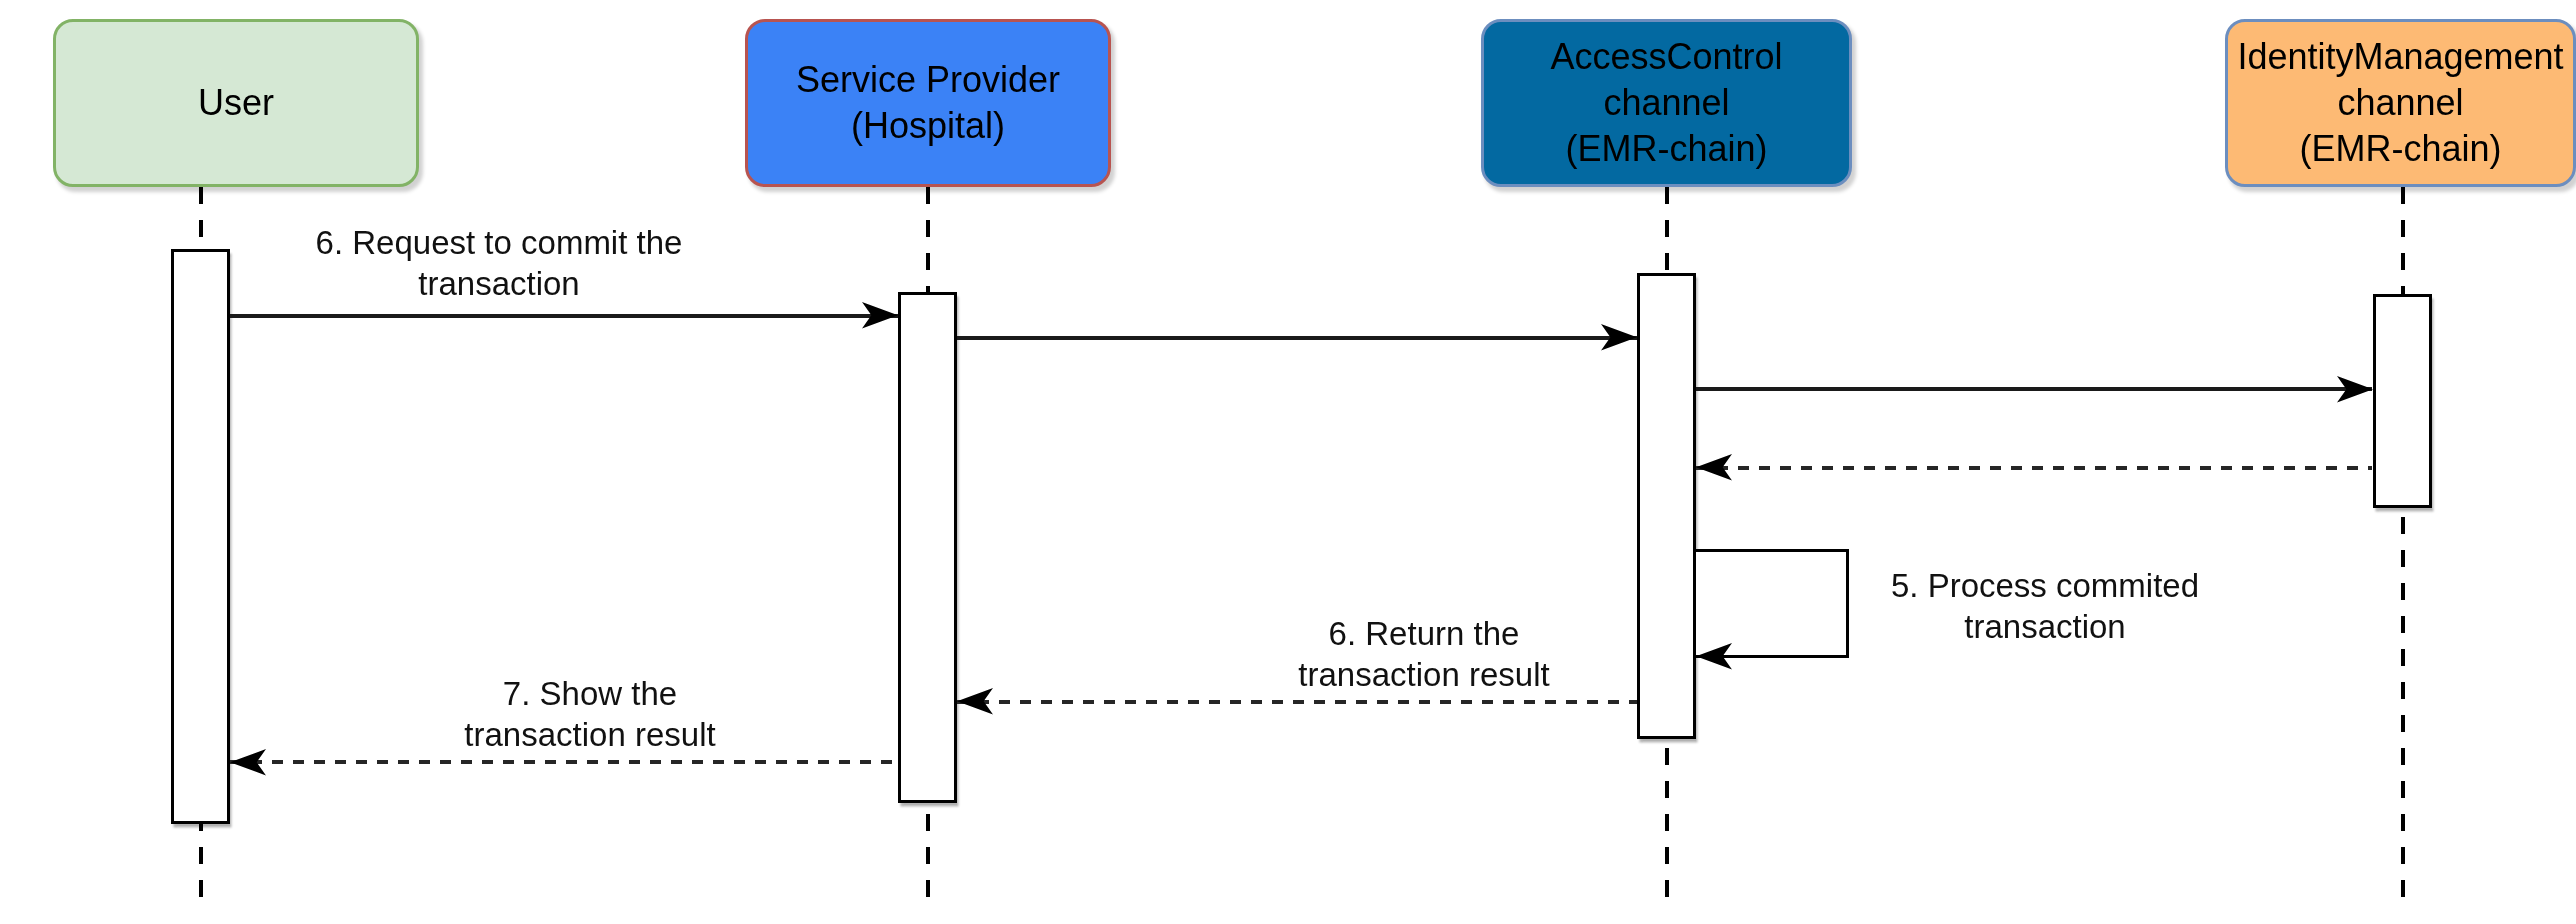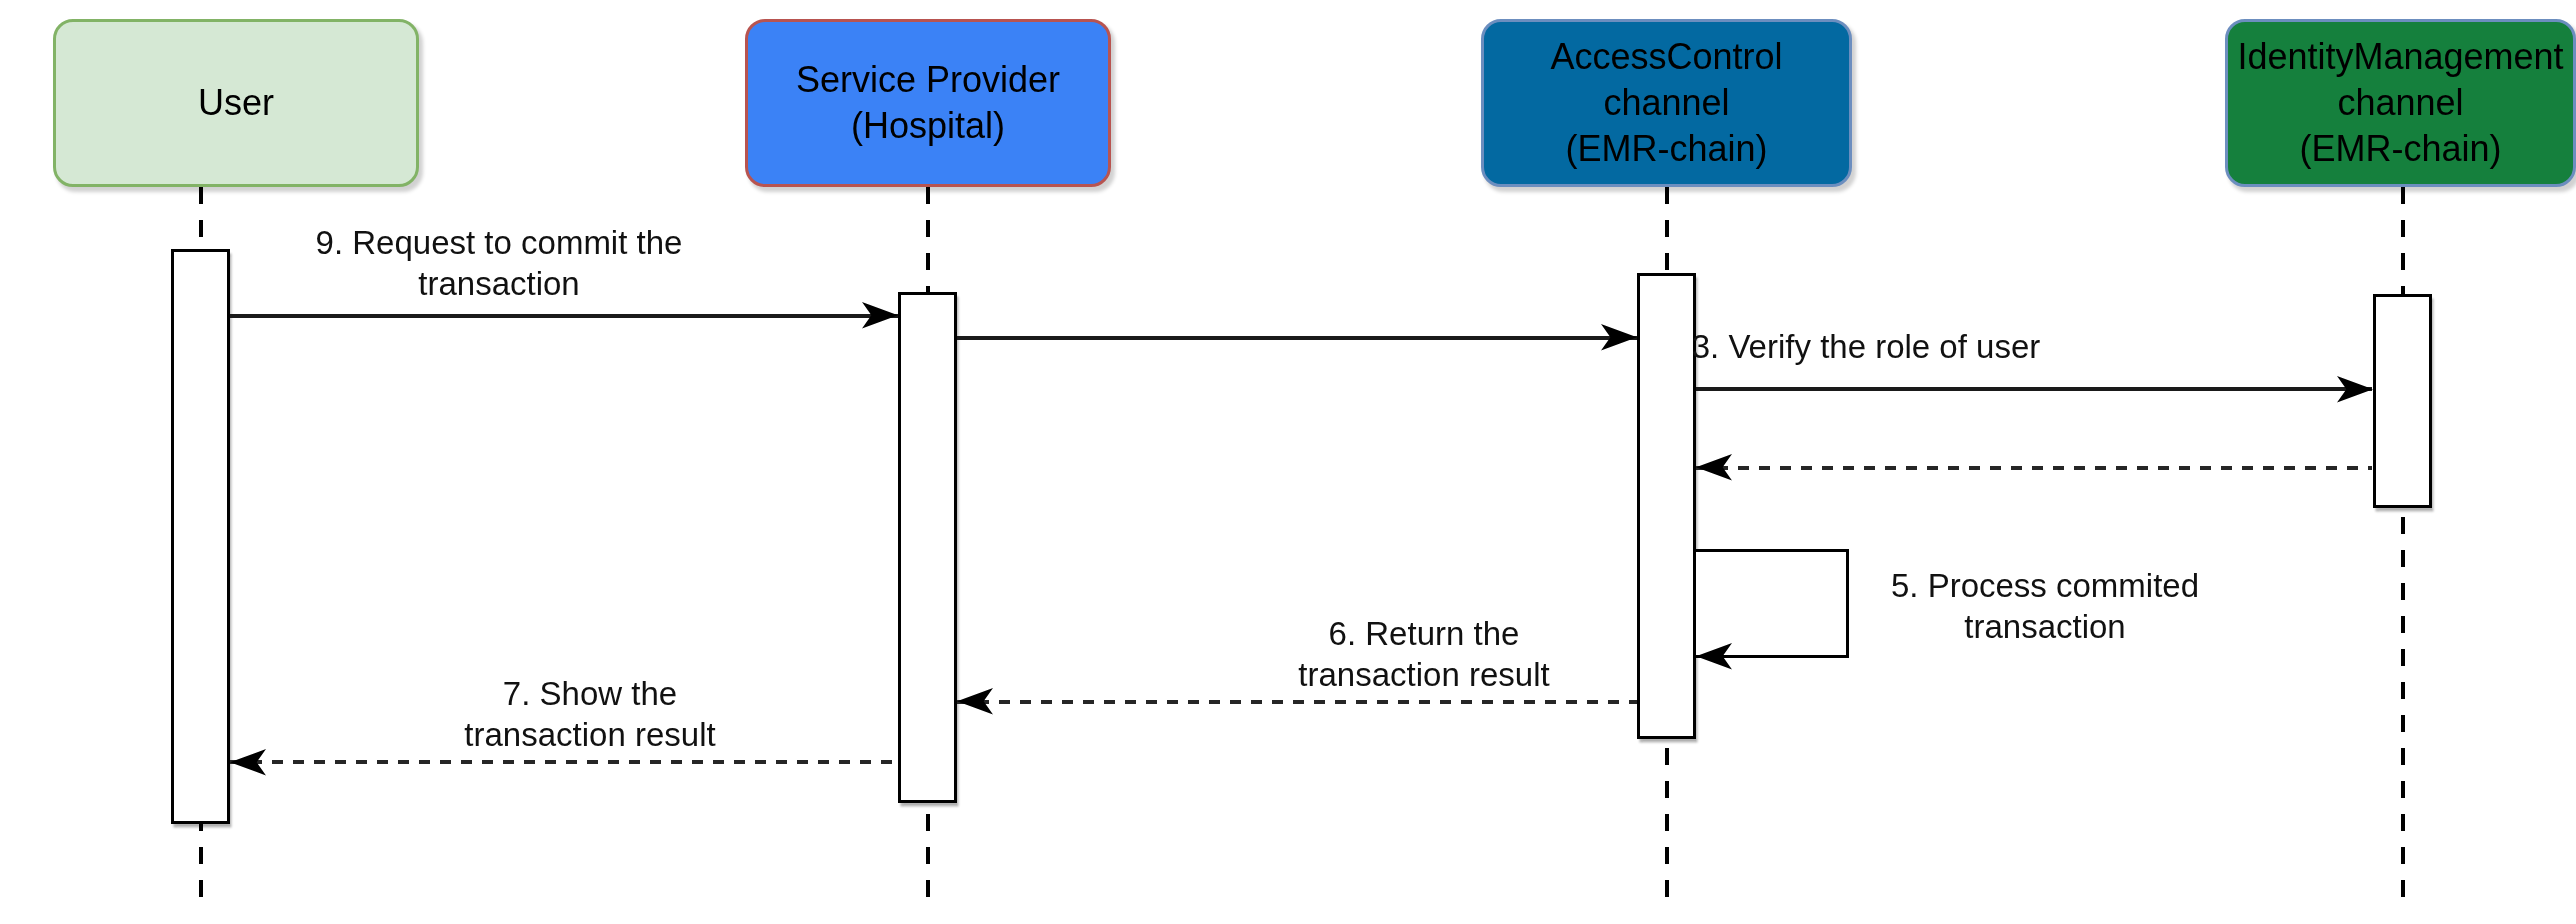--- a/index.html
+++ b/index.html
@@ -66,40 +66,39 @@
   <div class="lifeline" style="left:199px;"></div>
   <div class="lifeline" style="left:926px;"></div>
   <div class="lifeline" style="left:1665px;"></div>
   <div class="lifeline" style="left:2401px;"></div>
 
   <div class="actor-box" style="left: 17px; width: 366px; background: rgb(213, 232, 212); border-color: rgb(130, 179, 102); margin-left: 36px;">User</div>
   <div class="actor-box" style="left: 745px; width: 366px; background: #3b82f6; border-color: rgb(184, 84, 80);">Service Provider
 (Hospital)</div>
   <div class="actor-box" style="left: 1481px; width: 371px; background: #0369a1; border-color: rgb(108, 142, 191); text-align: center;">AccessControl channel
 (EMR-chain)</div>
-  <div class="actor-box" style="left: 2225px; width: 351px; background: #15803d; border-color: rgb(108, 142, 191);">IdentityManagement
+  <div class="actor-box" style="left: 2225px; width: 351px; background: #fdba74; border-color: rgb(108, 142, 191);">IdentityManagement
 channel
 (EMR-chain)</div>
 
   <div class="activation" style="left:171px;top:249px;height:575px;"></div>
   <div class="activation" style="left:898px;top:292px;height:511px;"></div>
   <div class="activation" style="left:1637px;top:273px;height:466px;"></div>
   <div class="activation" style="left:2373px;top:294px;height:214px;"></div>
 
   <div class="msg-line solid" style="left:230px;top:314px;width:668px;"></div>
   <div class="arrow-head right" style="left:862px;top:302px;"></div>
-  <div class="msg-label" style="left:499px;top:223px;">9. Request to commit the
+  <div class="msg-label" style="left:499px;top:223px;">6. Request to commit the
 transaction</div>
 
   <div class="msg-line solid" style="left:957px;top:336px;width:680px;"></div>
   <div class="arrow-head right" style="left:1601px;top:324px;"></div>
 
   <div class="msg-line solid" style="left:1696px;top:387px;width:676px;"></div>
   <div class="arrow-head right" style="left:2337px;top:376px;"></div>
-  <div class="msg-label" style="left:1866px;top:327px;">3. Verify the role of user</div>
 
   <div class="msg-line dashed" style="left:1696px;top:466px;width:676px;"></div>
   <div class="arrow-head left" style="left:1696px;top:454px;"></div>
 
   <div class="self-call" style="left:1696px;top:549px;width:153px;height:109px;"></div>
   <div class="arrow-head left" style="left:1696px;top:643px;"></div>
   <div class="msg-label" style="left:2045px;top:566px;">5. Process commited
 transaction</div>
 
   <div class="msg-line dashed" style="left:957px;top:700px;width:680px;"></div>

